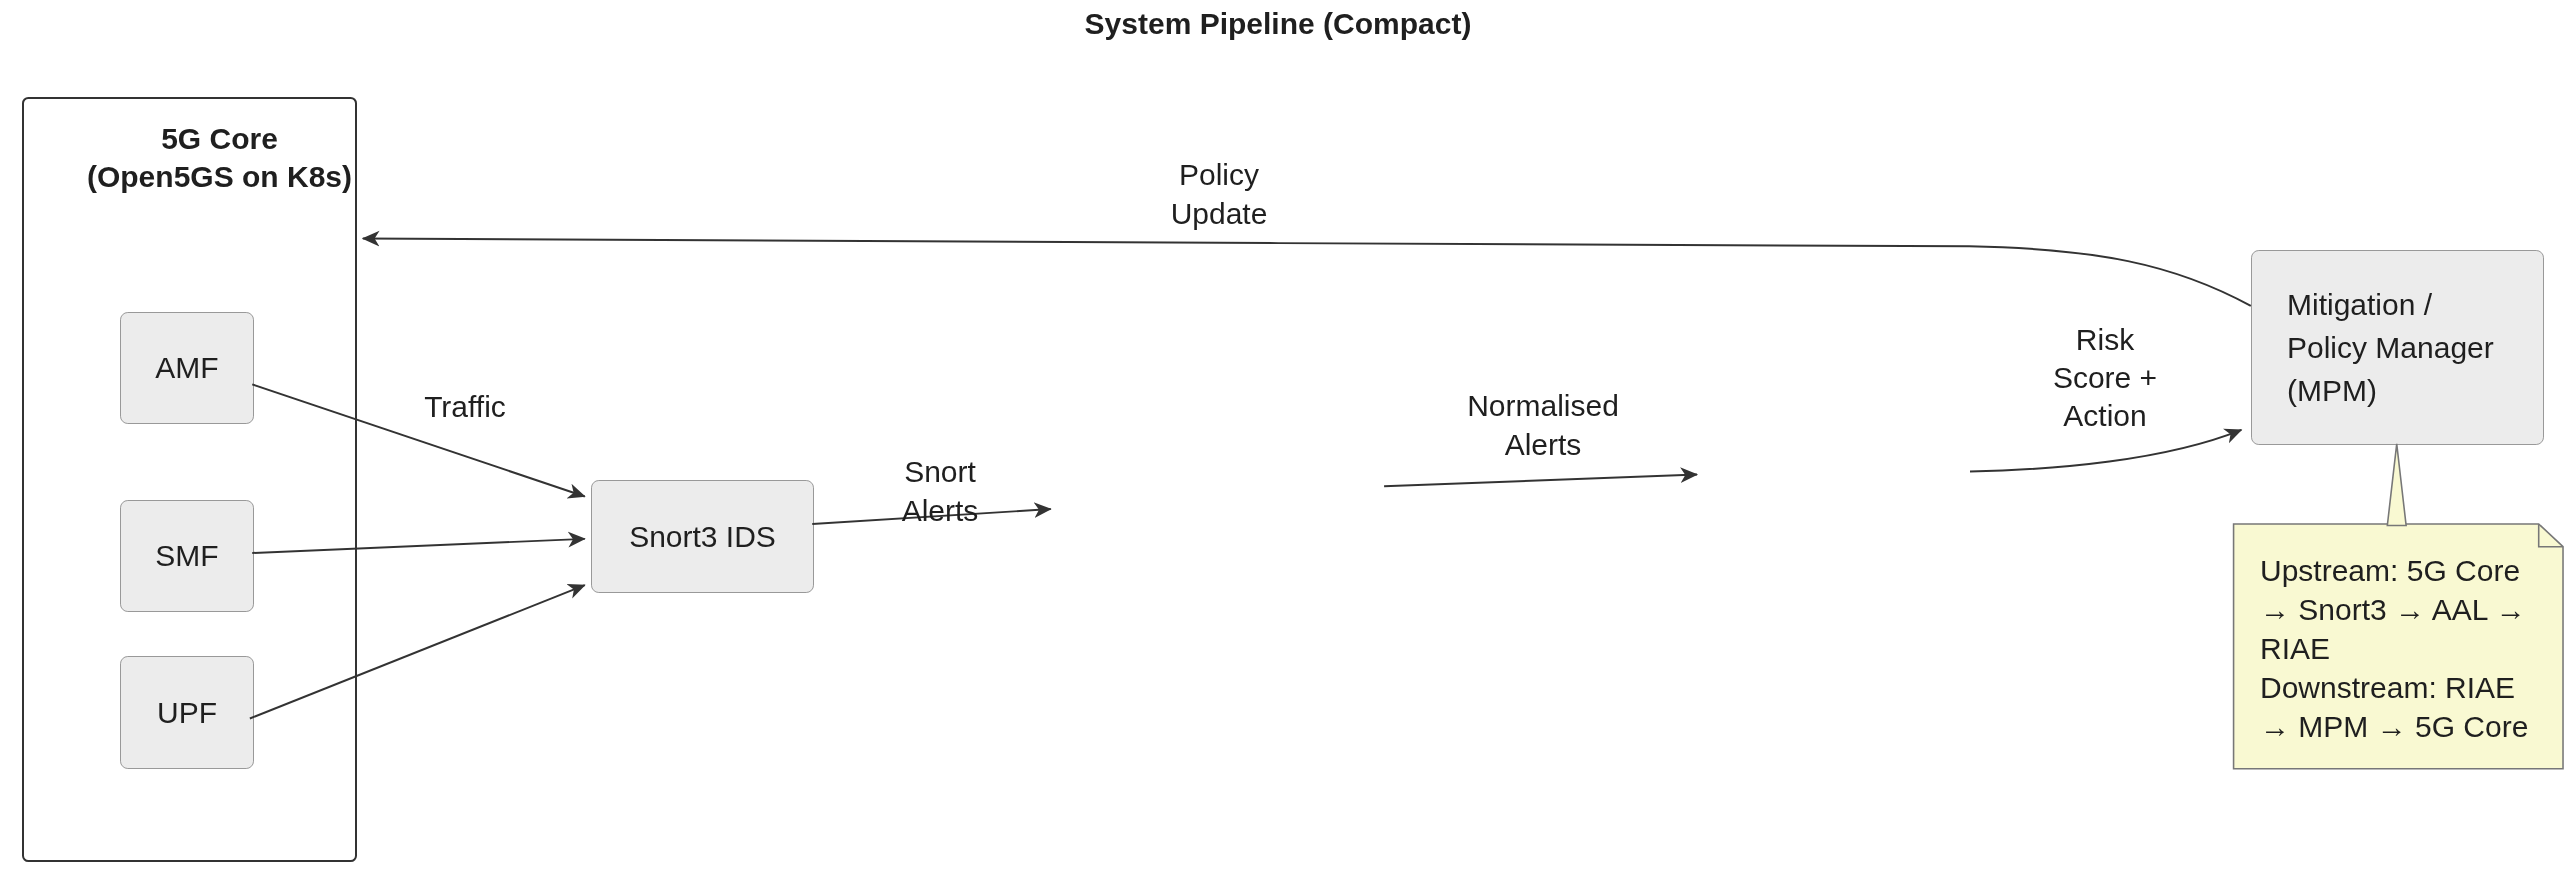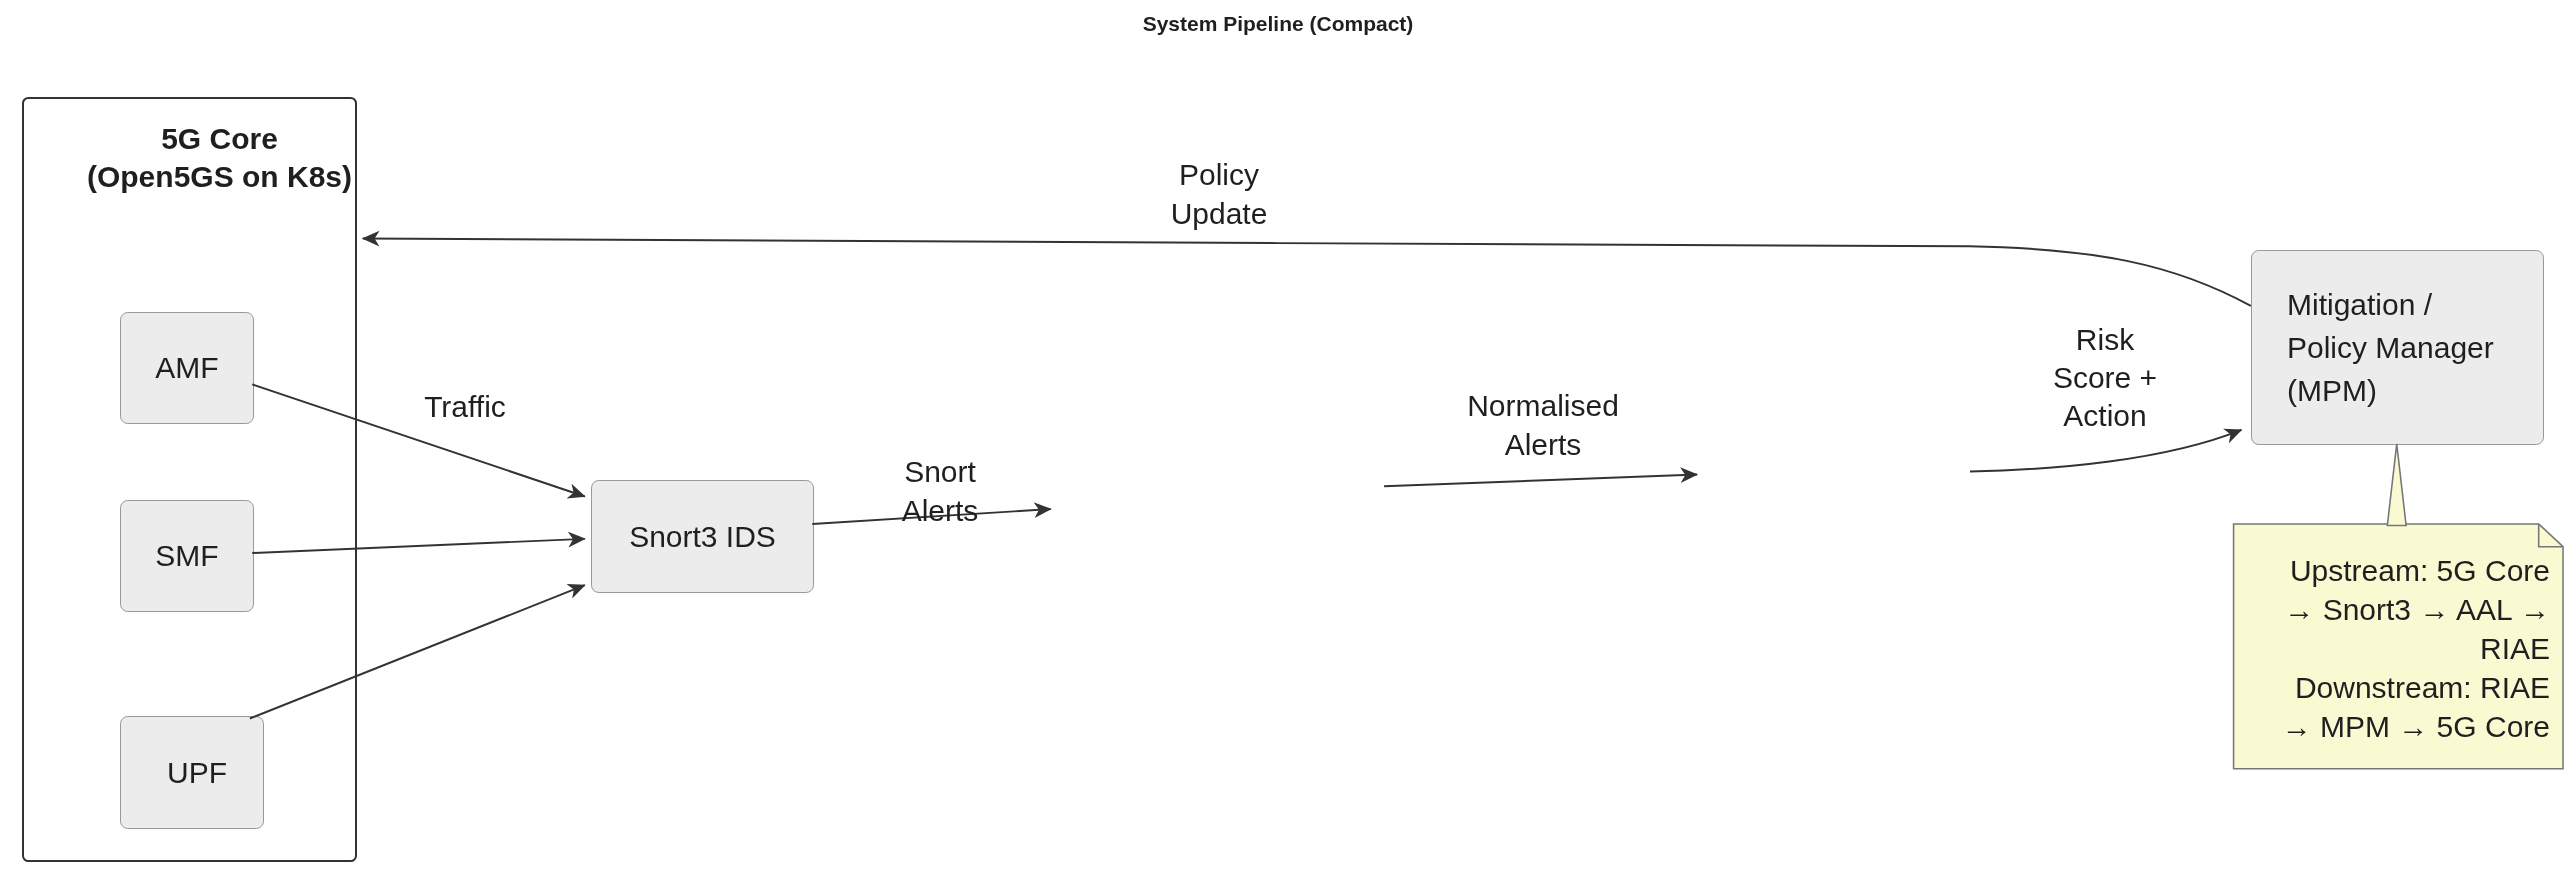--- a/index.html
+++ b/index.html
@@ -1,19 +1,19 @@
 <!DOCTYPE html>
 <html style="font-size:12.6px"><head>
 <meta charset="utf-8">
 <style>
   html,body{margin:0;padding:0;background:#ffffff;}
   #canvas{position:relative;width:2576px;height:884px;background:#ffffff;overflow:hidden;
           font-family:"Liberation Sans", sans-serif;color:#1f1f1f;}
-  .abs{position:absolute;text-align:right;}
-  .title{font-size:21px;font-weight:bold;text-align:center;line-height:35px;}
+  .abs{position:absolute;}
+  .title{font-size:30px;font-weight:bold;text-align:center;line-height:35px;}
   .container-box{border:2.4px solid #333333;background:#ffffff;border-radius:6.3px;z-index:1;}
   .container-title{text-align:center;font-weight:bold;font-size:30px;line-height:38px;z-index:2;padding-left:32px;}
   .node{background:#ececec;border:1.6px solid #999999;border-radius:7.8px;display:flex;
         align-items:center;justify-content:center;font-size:30px;z-index:2;}
   .node.multi{flex-direction:column;align-items:flex-start;justify-content:center;
         line-height:43px;padding-left:35px;box-sizing:border-box;}
   .edge-label{text-align:center;font-size:30px;line-height:39px;transform:translateX(-50%);
         z-index:4;white-space:nowrap;}
   .edge-label.tight{line-height:38px;}
   .note-text{font-size:30px;line-height:39px;z-index:4;white-space:nowrap;}
@@ -31,21 +31,21 @@
     <div>5G Core</div>
     <div>(Open5GS on K8s)</div>
   </div>
 
   <div class="abs node" style="left:120px;top:500px;width:132px;height:110px;">
     <span>SMF</span>
   </div>
   <div class="abs node" style="left:120px;top:312px;width:132px;height:110px;">
     <span>AMF</span>
   </div>
-  <div class="abs node" style="left:120px;top:716px;width:132px;height:111px;padding-left:10px;">
+  <div class="abs node" style="left:120px;top:656px;width:132px;height:111px;">
     <span>UPF</span>
   </div>
 
   <div class="abs node" style="left:591px;top:480px;width:221px;height:111px;">
     <span>Snort3 IDS</span>
   </div>
 
 
 
   <div class="abs node multi" style="left:2251px;top:250px;width:293px;height:195px;">

